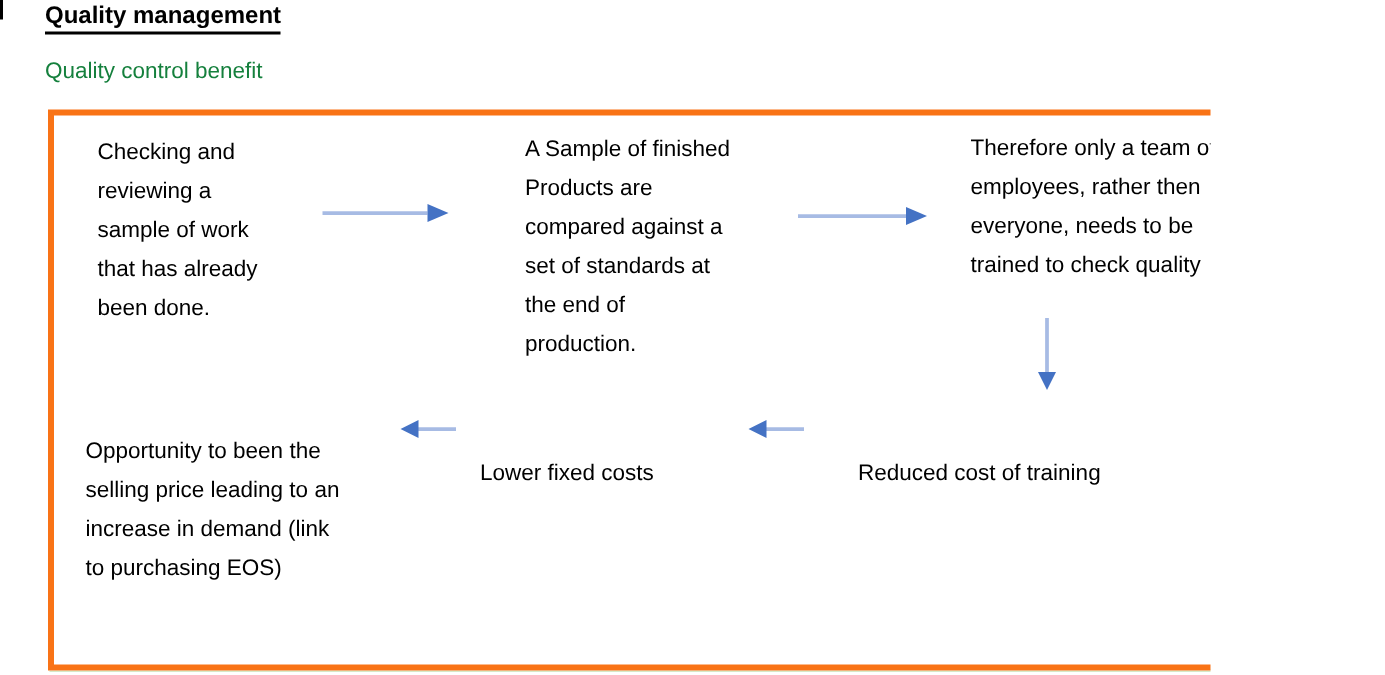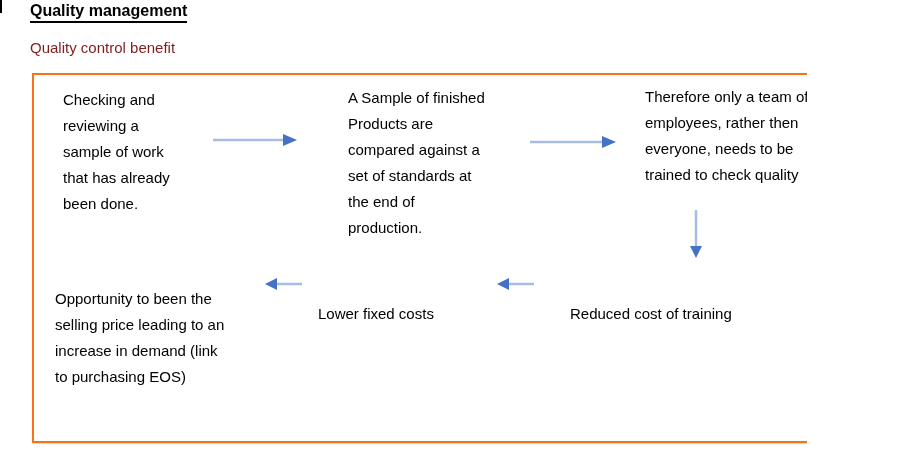--- a/index.html
+++ b/index.html
@@ -32,27 +32,27 @@
   }
   .title span {
     display: inline-block;
     border-bottom: 2px solid #000000;
     padding-bottom: 1px;
   }
   .subtitle {
     position: absolute;
     left: 30px; top: 39px;
     font-size: 15px;
-    color: #7f1d1d;
+    color: #15803d;
   }
   .diagram-box {
     position: absolute;
     left: 32px; top: 73px;
     width: 859px; height: 366px;
-    border: 2px solid #f97316;
+    border: 4px solid #f97316;
     box-shadow: 1px 1px 0 #d7e9c8;
     background: #ffffff;
   }
   .node {
     position: absolute;
     font-size: 15px;
     color: #000000;
     line-height: 26px;
     white-space: pre-line;
   }

